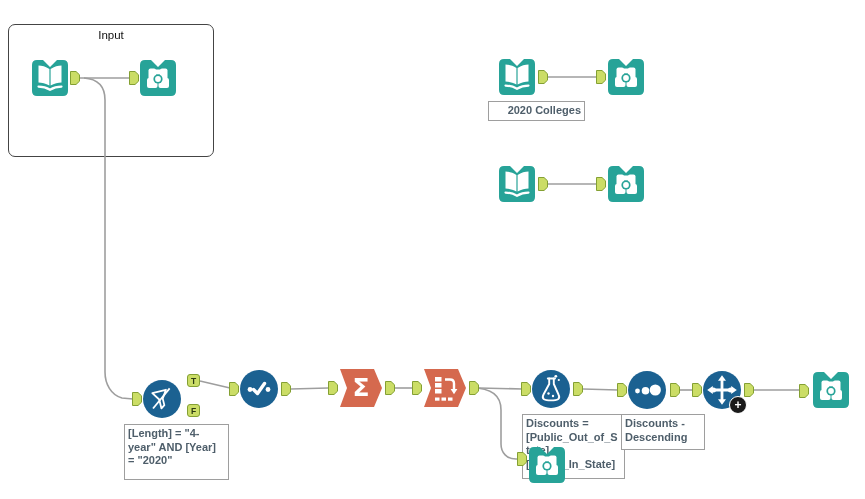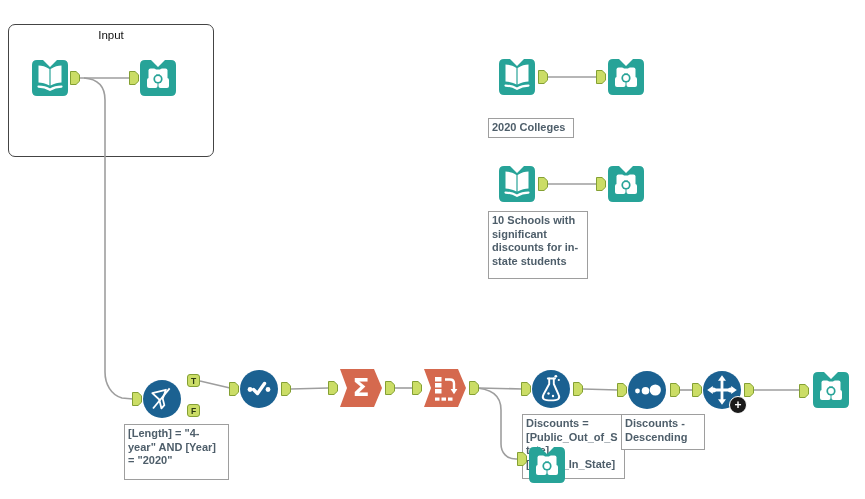--- a/index.html
+++ b/index.html
@@ -103,41 +103,40 @@
   </svg>
   <div class="tool z2" style="left:607px;top:58px;">
     <svg width="38" height="38">
       <use href="#tile"></use>
         <use href="#binoculars"></use>
     </svg>
   </div>
   <svg class="anchor z2" style="left:596px;top:70px;" viewBox="0 0 10 14">
     <polygon points="0.5,0.5 6,0.5 9.5,3.8 9.5,10.2 6,13.5 0.5,13.5" fill="#cbdd66" stroke="#84a033"></polygon>
   </svg>
-  <div class="annotation" style="left:488px;top:118px;width:86px;height:20px;">2020 Colleges</div>
+  <div class="annotation" style="left:488px;top:101px;width:97px;height:20px;text-align:right;">2020 Colleges</div>
 
   <div class="tool z2" style="left:498px;top:165px;">
     <svg width="38" height="38">
       <use href="#tile"></use>
         <use href="#book"></use>
     </svg>
   </div>
   <svg class="anchor z2" style="left:538px;top:177px;" viewBox="0 0 10 14">
     <polygon points="0.5,0.5 6,0.5 9.5,3.8 9.5,10.2 6,13.5 0.5,13.5" fill="#cbdd66" stroke="#84a033"></polygon>
   </svg>
   <div class="tool z2" style="left:607px;top:165px;">
     <svg width="38" height="38">
       <use href="#tile"></use>
         <use href="#binoculars"></use>
     </svg>
   </div>
   <svg class="anchor z2" style="left:596px;top:177px;" viewBox="0 0 10 14">
     <polygon points="0.5,0.5 6,0.5 9.5,3.8 9.5,10.2 6,13.5 0.5,13.5" fill="#cbdd66" stroke="#84a033"></polygon>
   </svg>
-  <div class="annotation" style="left:488px;top:211px;width:100px;height:68px;">10 Schools with significant discounts for in-state students</div>
 
   <div class="tool z2" style="left:143px;top:380px;">
     <svg width="38" height="38">
       <circle cx="19" cy="19" r="19" fill="#1b6191"></circle>
       <g transform="rotate(-14 19 19)" stroke="#fff" stroke-width="1.8" fill="none" stroke-linejoin="round">
         <path d="M8,26 L29,10.5"></path>
         <path d="M11,11 H25 L19.8,18.8 V25.5 L16.2,28 V18.8 Z"></path>
       </g>
     </svg>
   </div>

